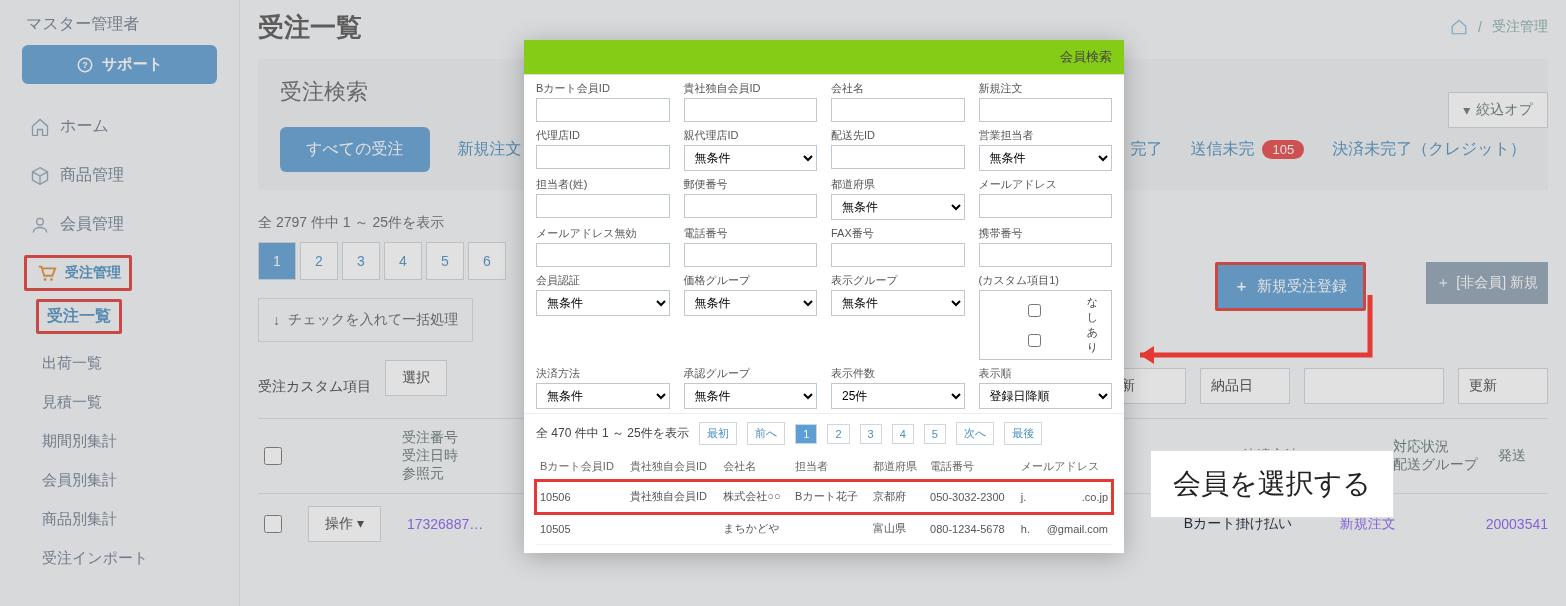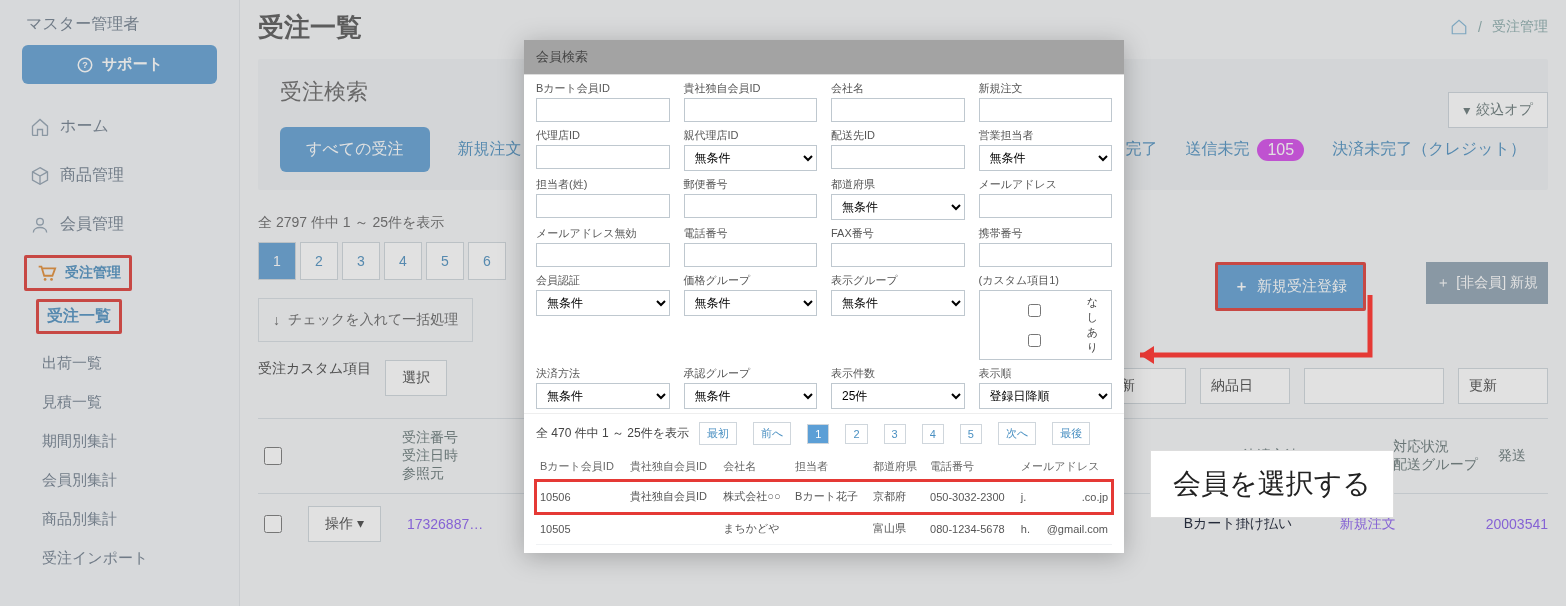--- a/index.html
+++ b/index.html
@@ -28,52 +28,52 @@
   .main { position: absolute; left: 240px; right: 0; top: 0; bottom: 0; padding: 10px 18px; }
   .page-title { font-size: 26px; color: #555; }
   .breadcrumb { position: absolute; right: 18px; top: 18px; display: flex; align-items:center; gap: 10px; color: #8aa; }
   .breadcrumb svg { width: 18px; height: 18px; stroke:#7fb6d6; fill:none;}
   .search-panel { background: #eef0f3; margin-top: 14px; padding: 18px 22px; border-radius: 2px; }
   .search-title { font-size: 22px; color: #666; }
   .filter-btn { position: absolute; right: 18px; top: 92px; background: #fff; border: 1px solid #ccd4da; padding: 8px 14px; color: #677; display:flex; align-items:center; gap:6px;}
   .tabbar { margin-top: 20px; display: flex; align-items: center; gap: 28px; flex-wrap: nowrap;}
   .tab-active { background: #5c9fd6; color: #fff; padding: 12px 26px; border-radius: 6px; font-size: 16px;}
   .tab { color: #4a90c2; font-size: 16px; display:flex; align-items:center; gap:8px;}
-  .badge { background: #d946ef; color:#fff; border-radius: 12px; padding:2px 10px; font-size:16px;}
+  .badge { background: #ef4444; color:#fff; border-radius: 12px; padding:2px 10px; font-size:13px;}
   .count-line { margin-top: 24px; color:#666;}
   .pager { margin-top: 10px; display:flex; gap:4px;}
   .pager div { min-width:38px; height:38px; border:1px solid #cfd6dc; display:flex; align-items:center; justify-content:center; color:#4a90c2; background:#fff;}
   .pager .cur { background:#5c9fd6; color:#fff;}
   .bulk { margin-top: 18px; border:1px solid #d6dde2; padding: 12px 14px; display:inline-flex; align-items:center; gap:8px; color:#666;}
-  .custom-row { margin-top: 18px; display:flex; gap:14px; align-items:flex-start; }
+  .custom-row { margin-top: 18px; display:flex; gap:14px; align-items:flex-end; }
   .select-btn { border:1px solid #cfd6dc; padding:8px 16px; background:#fff; }
   .table-head { margin-top:22px; display:flex; align-items:center; gap:20px; padding:10px 0; border-top:1px solid #d8dee3; border-bottom:1px solid #d8dee3;}
   .table-head .th { color:#677; }
   .table-row { display:flex; gap:26px; align-items:center; padding:12px 0;}
   .link { color:#8b5cf6; }
 
   .new-order-btn { position:absolute; right:200px; top:262px; background:#5c9fd6; color:#fff; padding:12px 16px; display:flex; gap:8px; border-radius:2px; font-size:15px;}
   .nonmember-btn { position:absolute; right:18px; top:262px; background:#8ea2b2; color:#fff; padding:12px 10px; display:flex; gap:6px;}
 
   .mini-input { border:1px solid #cfd6dc; padding:8px 10px; background:#fff; min-width:90px;}
   .right-filters { position:absolute; right:18px; top:368px; display:flex; gap:14px;}
 
   
   .arrow { position:absolute; pointer-events:none; }
 
   
   .modal { position:absolute; left:524px; top:40px; width:600px; background:#fff; box-shadow:0 4px 24px rgba(0,0,0,.25); z-index:50; font-size:12px;}
-  .modal-head { background:#a3a3a3; padding:8px 12px; border-bottom:1px solid #ddd; font-size:13px;}
+  .modal-head { background:#84cc16; padding:8px 12px; border-bottom:1px solid #ddd; font-size:13px;text-align:right;}
   .modal-body { padding: 6px 12px 4px; }
   .fgrid { display:grid; grid-template-columns: repeat(4, 1fr); gap: 6px 14px; }
   .fcell label { display:block; font-size:11px; color:#555; margin-bottom:2px;}
   .fcell input, .fcell select { width:100%; border:1px solid #bfc8cf; padding:4px 6px; font-size:12px; background:#fff;}
   .fcell .chk { display:flex; gap:4px; align-items:center; font-size:11px; }
   .modal-footer { padding:8px 12px; border-top:1px solid #eee; }
-  .pager2 { display:flex; gap:16px; align-items:center; font-size:11px;}
+  .pager2 { display:flex; gap:10px; align-items:center; font-size:11px;}
   .pager2 div { border:1px solid #cfd6dc; padding:3px 7px; color:#4a90c2; background:#fff;}
   .pager2 .cur { background:#5c9fd6; color:#fff;}
   .rtable { width:100%; font-size:11px; border-collapse:collapse; margin-top:8px;}
   .rtable th { text-align:left; color:#666; font-weight:400; padding:6px 4px; border-bottom:1px solid #e4e8ec;}
   .rtable td { padding:8px 4px; border-bottom:1px solid #f0f2f4; color:#555;}
   .result-highlight { outline:3px solid #e53935; outline-offset:-1px;}
 
   .annotation { position:absolute; left:1150px; top:450px; background:#fff; padding:14px 22px; font-size:28px; color:#222; border:1px solid #ddd; z-index:60;}
 </style>
 </head>

